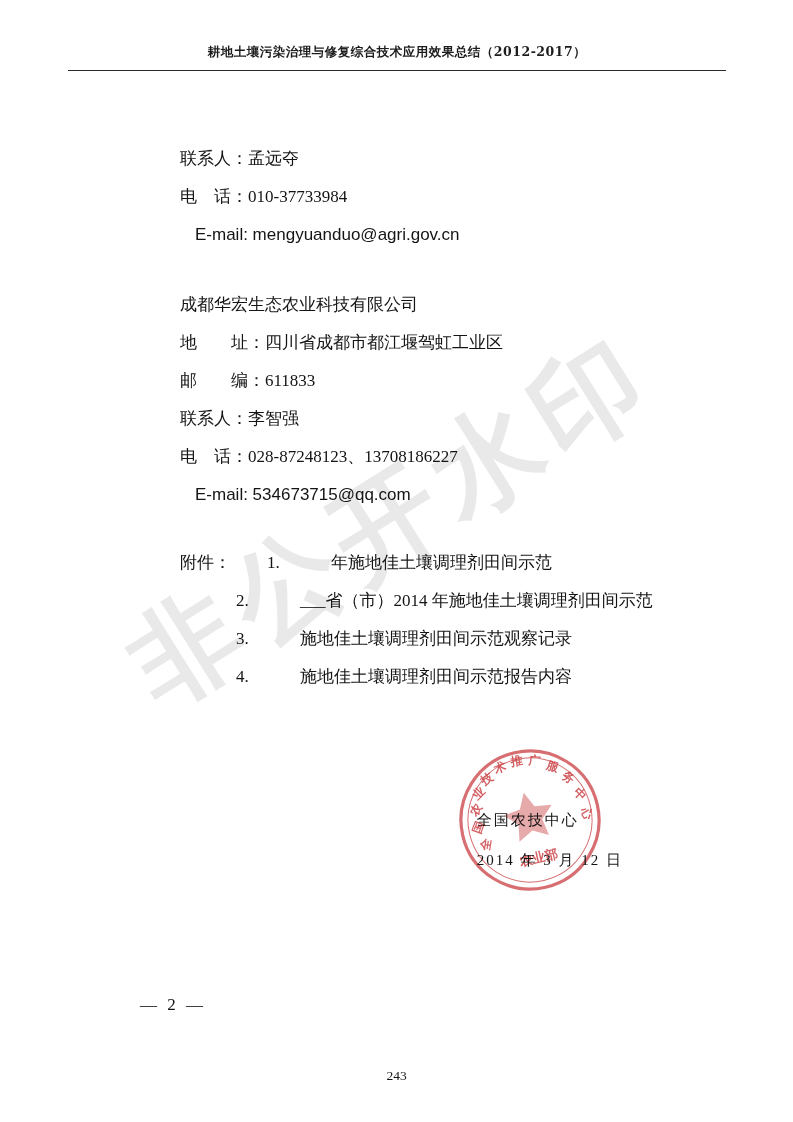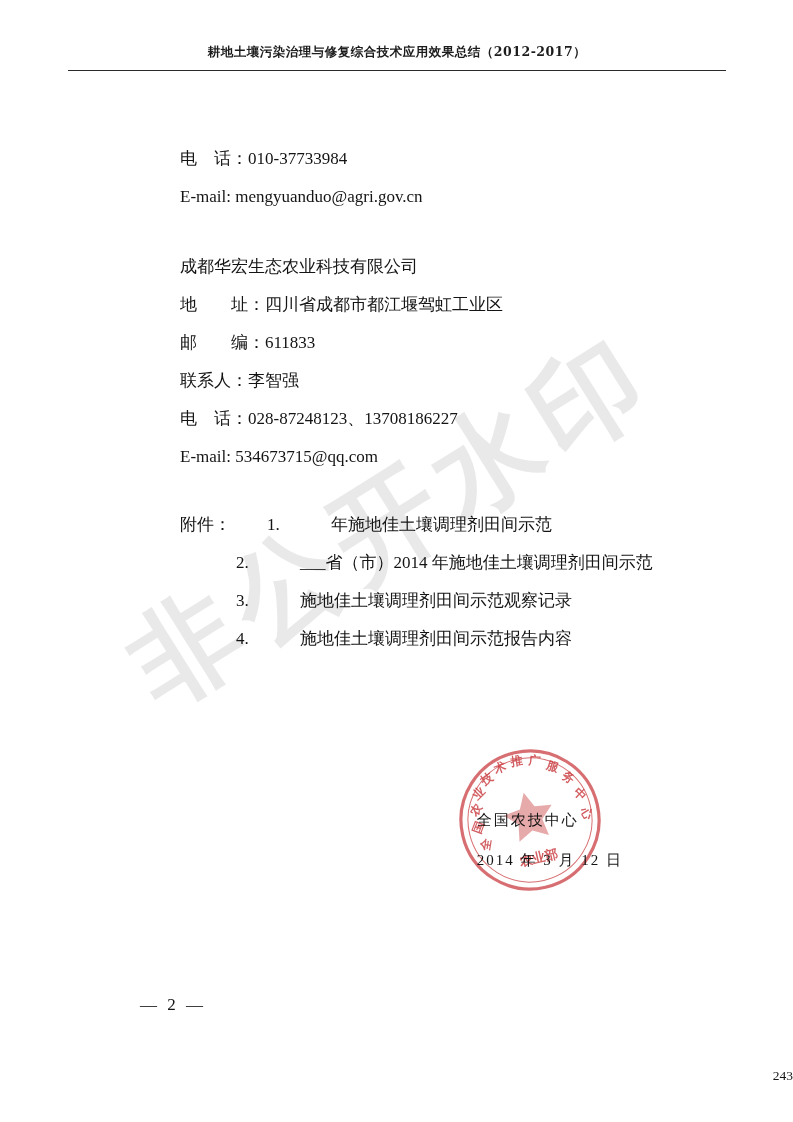--- a/index.html
+++ b/index.html
@@ -68,21 +68,22 @@
     top: 140px;
     width: 540px;
     font-size: 17px;
     line-height: 38px;
     color: #141414;
   }
   .line {
     white-space: pre;
   }
   .latin {
-    font-family: Liberation Serif, serif;
+    font-family: Liberation Sans, sans-serif;
+    margin-left: 15px;
   }
   .gap-md { height: 32px; }
 
   
   .attach-block {
     margin-top: 30px;
   }
   .attach-row {
     display: flex;
     align-items: flex-start;
@@ -129,38 +130,39 @@
     top: 995px;
     font-size: 17px;
     letter-spacing: 3px;
     color: #151515;
   }
   .page-number {
     position: absolute;
     left: 0;
     right: 0;
     top: 1068px;
-    text-align: right;
+    text-align: center;
     font-size: 13.5px;
     color: #151515;
     font-family: "Liberation Serif", "DejaVu Serif", serif;
   }
 </style>
 </head>
 <body>
 
 <div class="page">
 
   <div class="header">耕地土壤污染治理与修复综合技术应用效果总结（2012-2017）</div>
   <div class="header-rule"></div>
 
   <div class="watermark">非公开水印</div>
 
   <div class="body">
 
+    <div class="line">联系人：孟远夺</div>
     <div class="line">电　话：010-37733984</div>
     <div class="line latin">E-mail: mengyuanduo@agri.gov.cn</div>
 
     <div class="gap-md"></div>
 
     <div class="line">成都华宏生态农业科技有限公司</div>
     <div class="line">地　　址：四川省成都市都江堰驾虹工业区</div>
     <div class="line">邮　　编：611833</div>
     <div class="line">联系人：李智强</div>
     <div class="line">电　话：028-87248123、13708186227</div>

